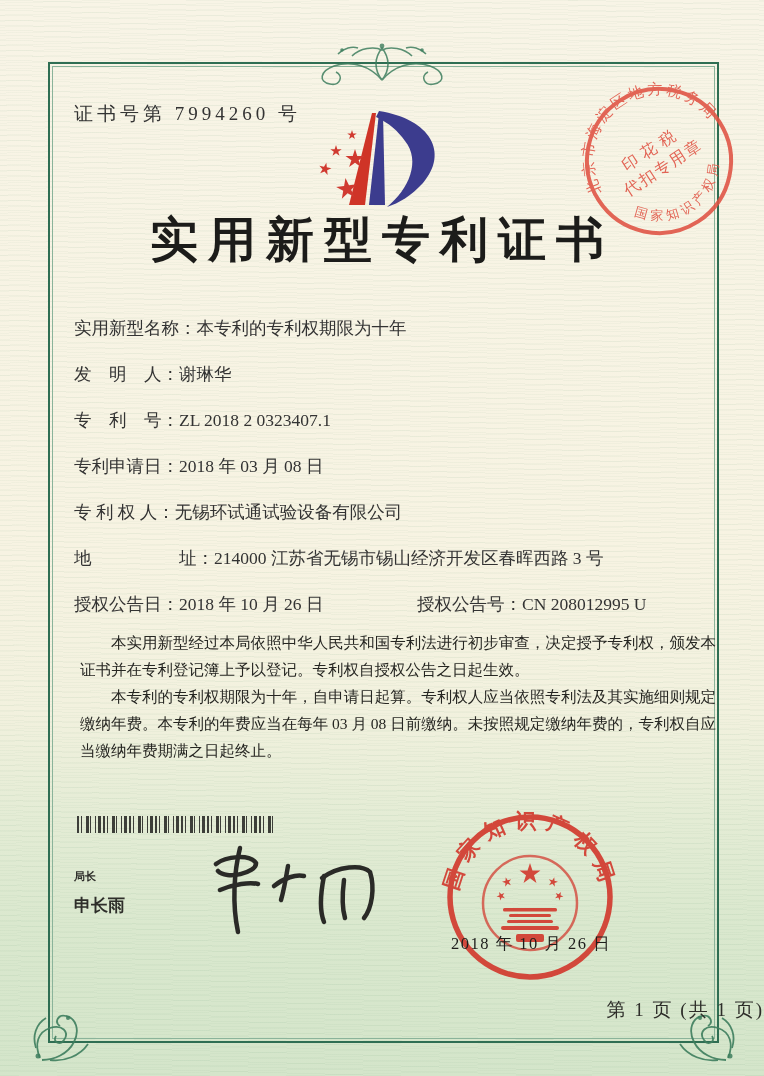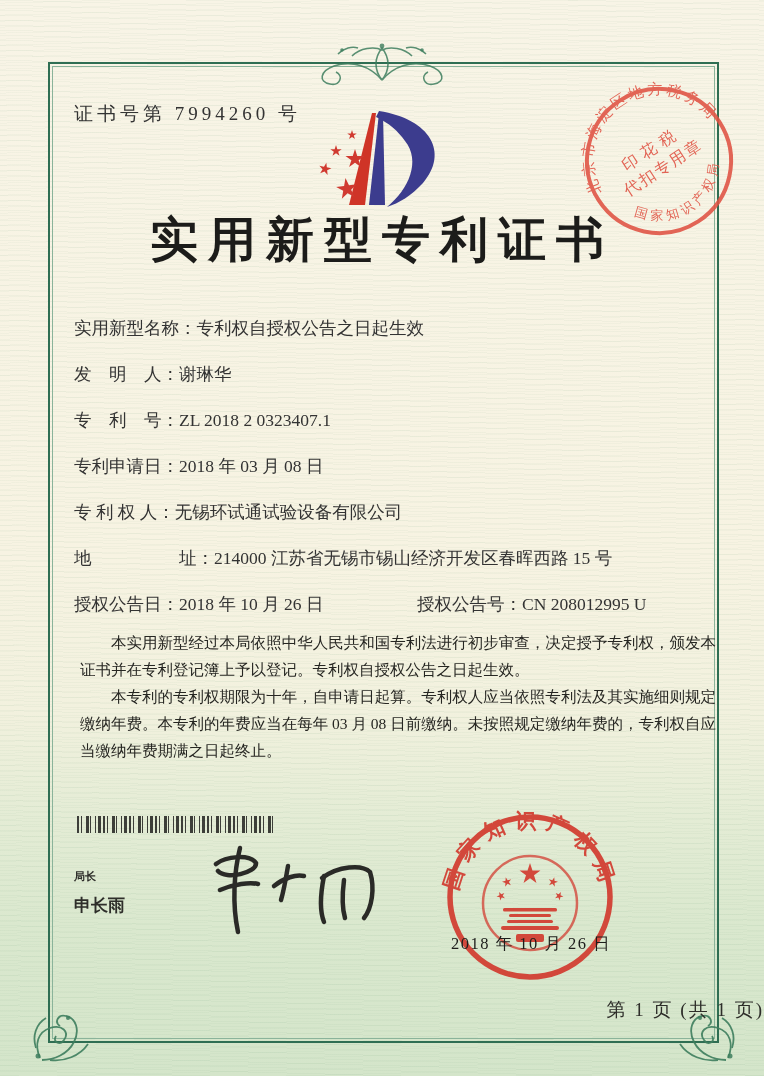--- a/index.html
+++ b/index.html
@@ -154,36 +154,36 @@
       <textPath href="#cs-bot" startOffset="50%" text-anchor="middle">国家知识产权局</textPath>
     </text>
     <text x="81" y="72" text-anchor="middle" fill="#e05243" font-size="16" letter-spacing="6">印花税</text>
     <text x="81" y="94" text-anchor="middle" fill="#e05243" font-size="16" letter-spacing="2">代扣专用章</text>
   </svg>
 
   <div class="title">实用新型专利证书</div>
 
   <div class="fields">
     <div class="field-row">
-      <span class="f-label">实用新型名称：</span><span class="f-value">专利权自授权公告之日起生效</span>
+      <span class="f-label">实用新型名称：</span><span class="f-value">本专利的专利权期限为十年</span>
     </div>
     <div class="field-row">
       <span class="f-label">发　明　人：</span><span class="f-value">谢琳华</span>
     </div>
     <div class="field-row">
       <span class="f-label">专　利　号：</span><span class="f-value">ZL 2018 2 0323407.1</span>
     </div>
     <div class="field-row">
       <span class="f-label">专利申请日：</span><span class="f-value">2018 年 03 月 08 日</span>
     </div>
     <div class="field-row">
       <span class="f-label">专 利 权 人：</span><span class="f-value">无锡环试通试验设备有限公司</span>
     </div>
     <div class="field-row">
-      <span class="f-label">地　　　　　址：</span><span class="f-value">214000 江苏省无锡市锡山经济开发区春晖西路 15 号</span>
+      <span class="f-label">地　　　　　址：</span><span class="f-value">214000 江苏省无锡市锡山经济开发区春晖西路 3 号</span>
     </div>
     <div class="field-row">
       <span class="f-label">授权公告日：</span><span class="f-value">2018 年 10 月 26 日</span>
       <span class="grant-no">
         <span class="f-label">授权公告号：</span><span class="f-value">CN 208012995 U</span>
       </span>
     </div>
   </div>
 
   <div class="paragraphs">

